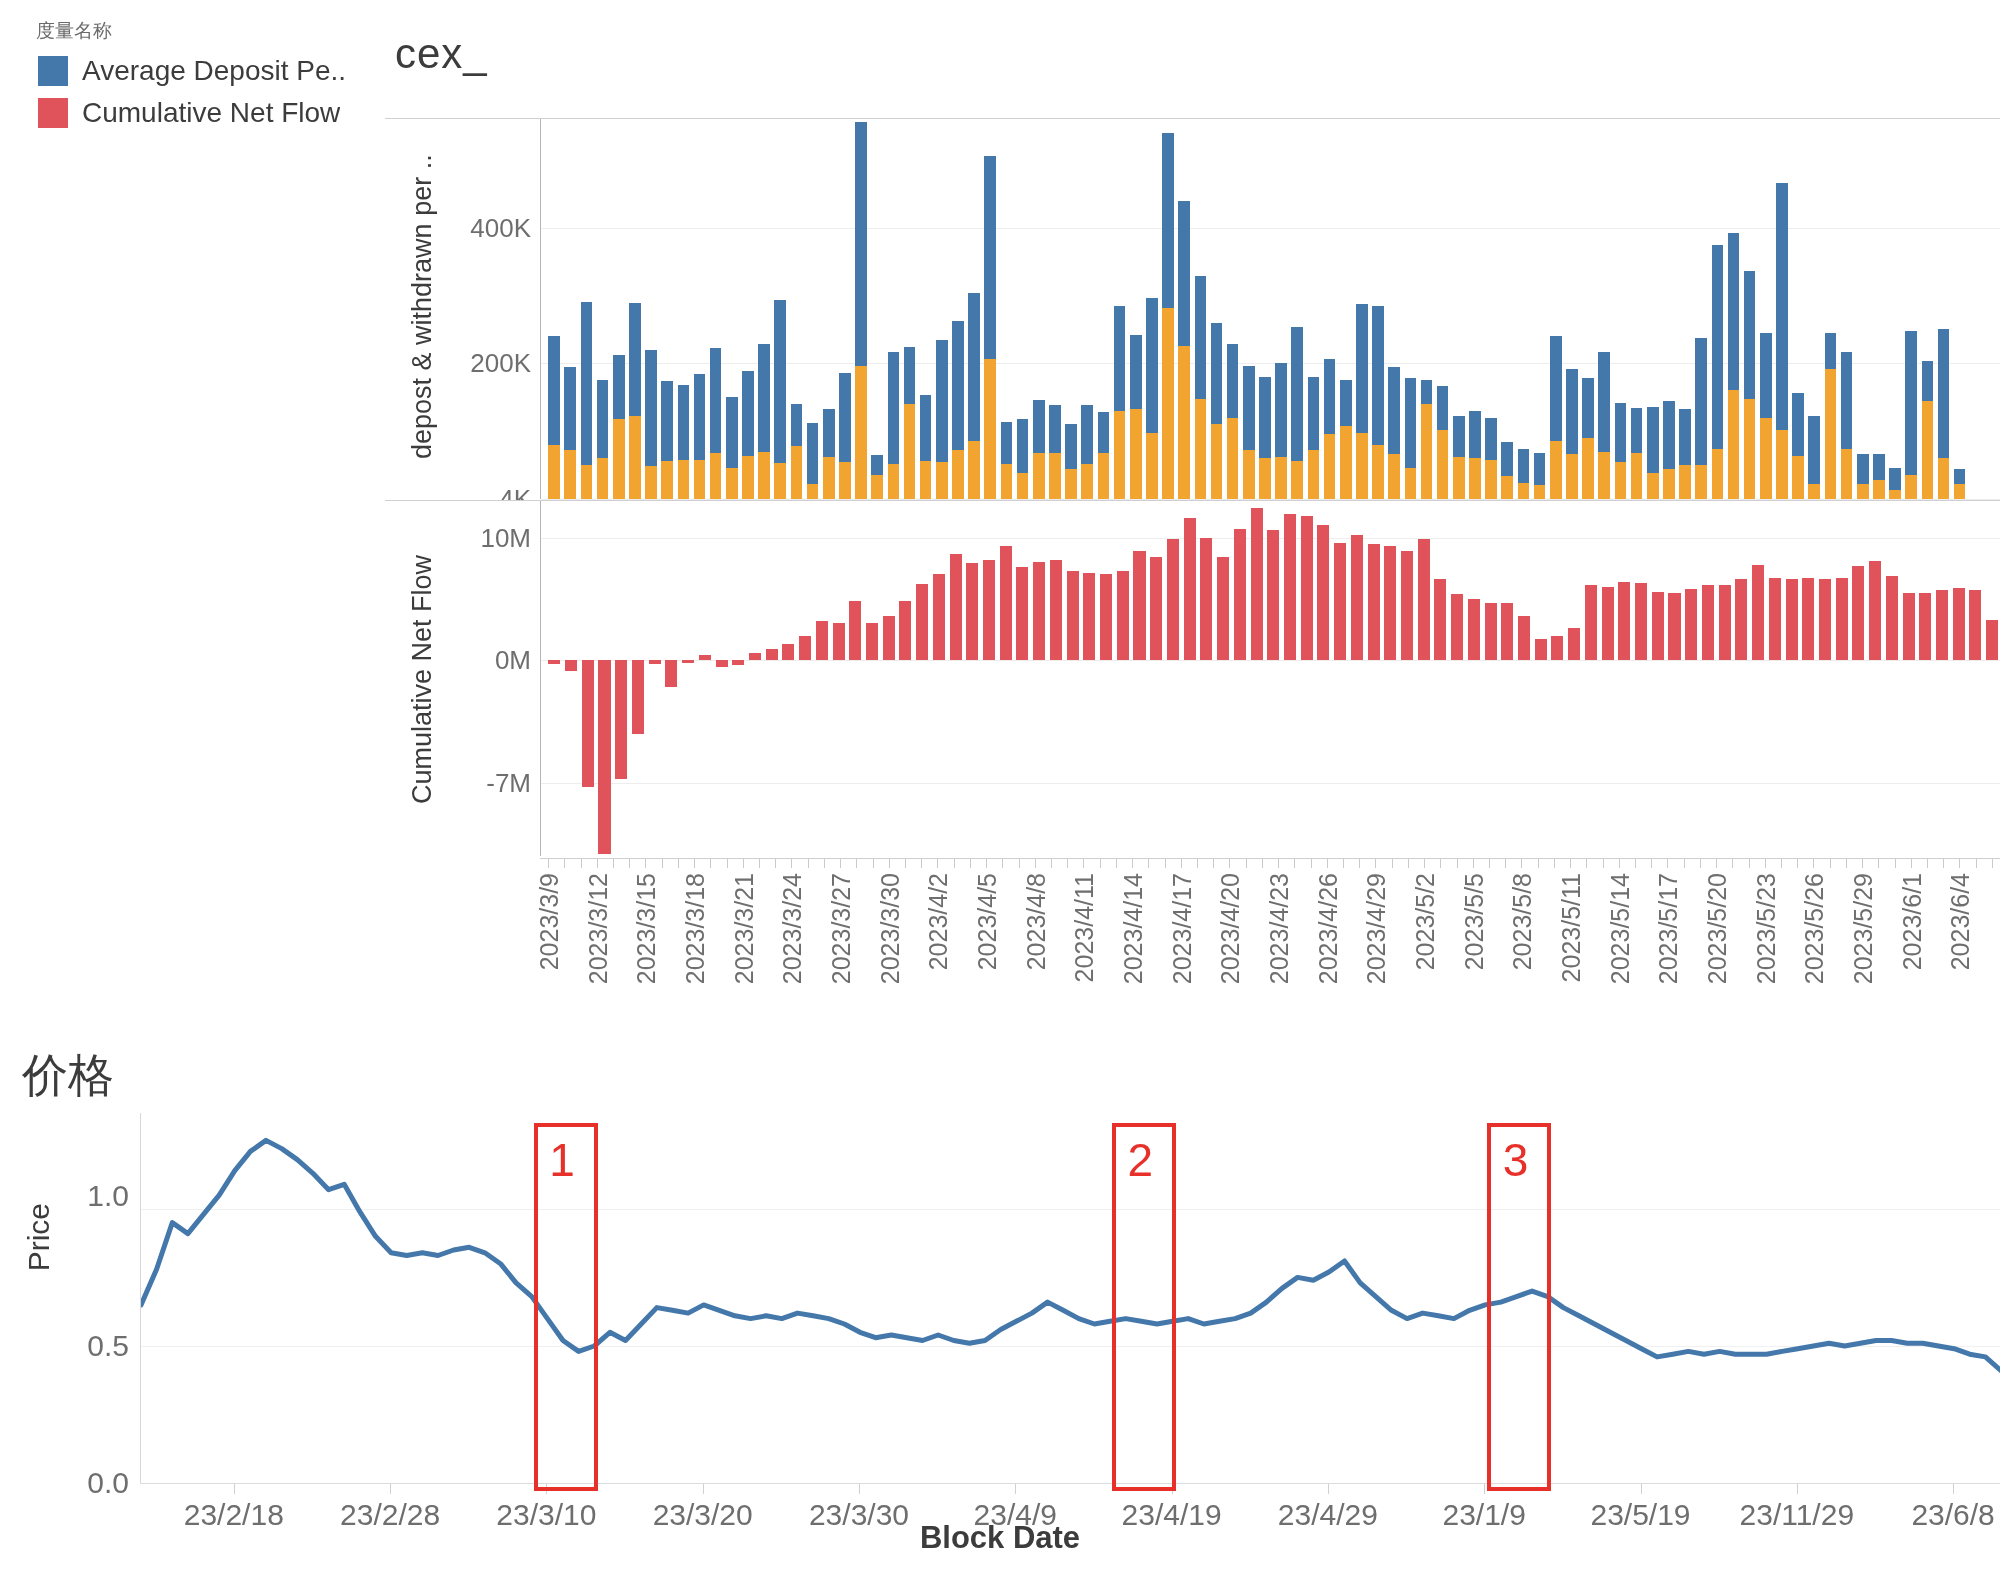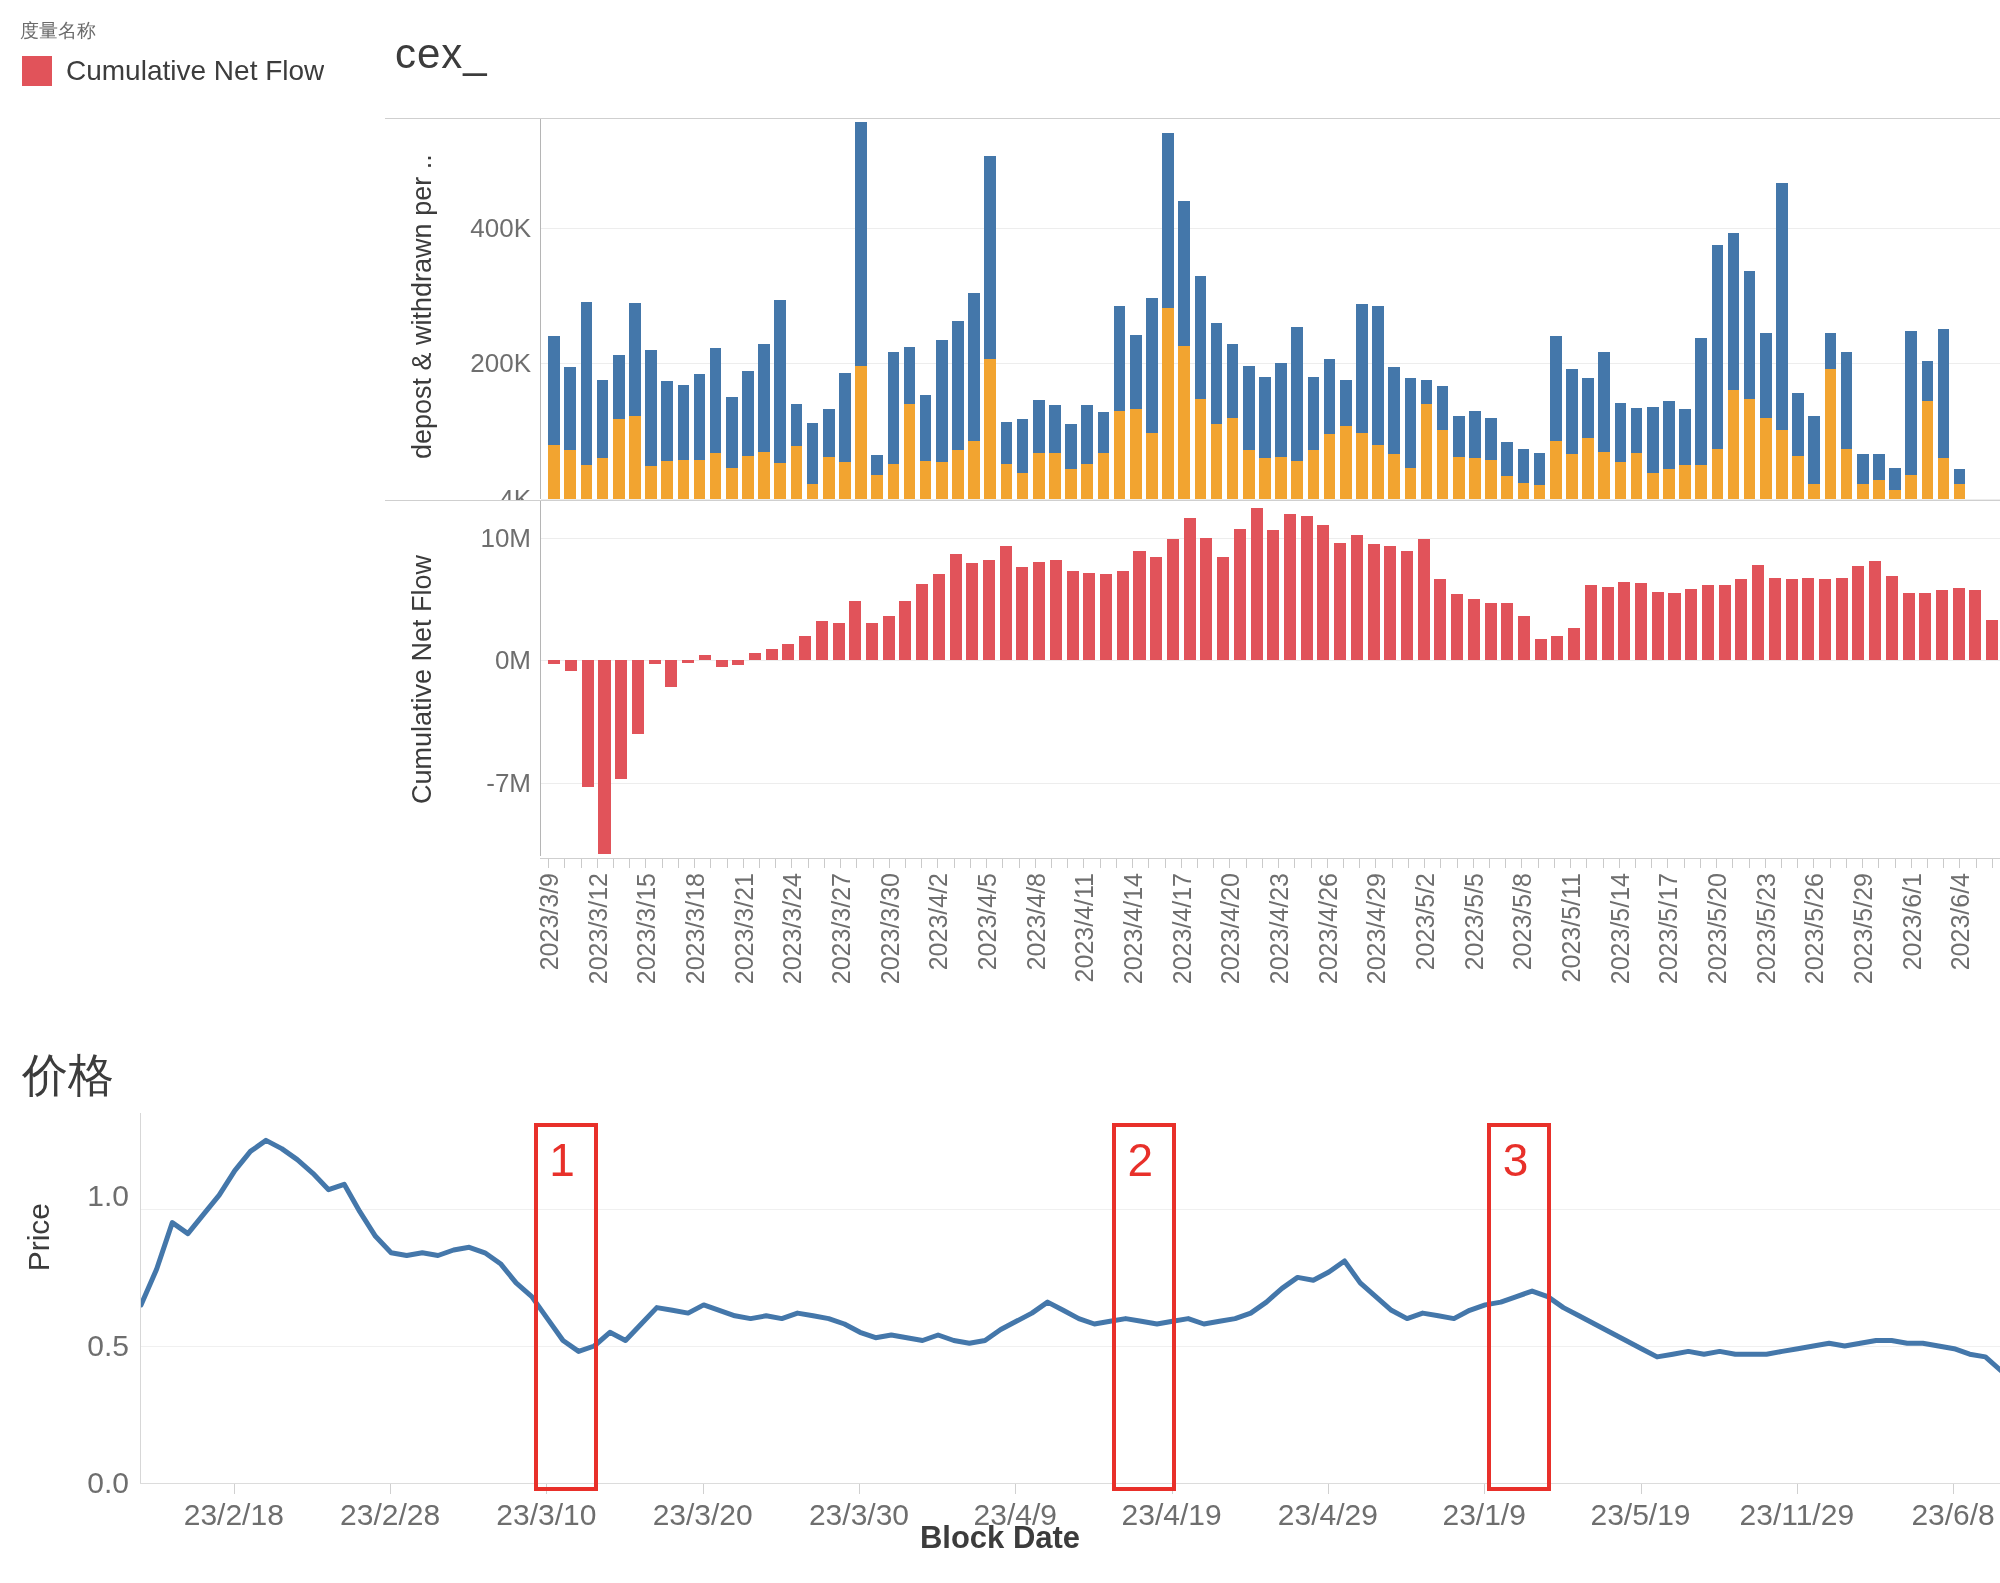--- a/index.html
+++ b/index.html
@@ -1,19 +1,19 @@
 <!DOCTYPE html>
 <html><head>
 <meta charset="utf-8">
 <style>
   html,body{margin:0;padding:0;background:#fff;}
   body{width:2000px;height:1583px;font-family:"Liberation Sans",sans-serif;color:#333;overflow:hidden;position:relative;}
 
   
-  #legend{position:absolute;left:8px;top:18px;width:360px;}
+  #legend{position:absolute;left:24px;top:18px;width:360px;}
   #legend .legend-title{font-size:19px;color:#6b6b6b;margin:0 0 6px 12px;font-family:"DejaVu Sans",sans-serif;}
   #legend .legend-row{display:flex;align-items:center;height:42px;padding-left:14px;}
   #legend .swatch{width:30px;height:30px;flex:0 0 30px;margin-right:14px;}
   #legend .legend-label{font-size:28px;color:#3c3c3c;white-space:nowrap;overflow:hidden;}
 
   
   #top-viz{position:absolute;left:0;top:0;width:2000px;height:1030px;}
   #top-title{position:absolute;left:395px;top:30px;font-size:42px;color:#3c3c3c;letter-spacing:1px;}
 
   .axis-title{position:absolute;writing-mode:vertical-rl;transform:rotate(180deg);font-size:27px;color:#3c3c3c;text-align:center;white-space:nowrap;}
@@ -57,20 +57,24 @@
   #price-xtitle{position:absolute;left:0;right:0;top:1520px;text-align:center;font-size:31px;color:#3c3c3c;font-weight:bold;}
 
   .annot-box{position:absolute;border:4px solid #e8302a;background:transparent;}
   .annot-num{position:absolute;font-size:46px;color:#e8302a;transform:translateX(-50%);}
 </style>
 </head>
 <body>
 
 <div id="legend">
   <div class="legend-title">度量名称</div>
+  <div class="legend-row">
+    <span class="swatch" style="background:#4477aa"></span>
+    <span class="legend-label">Average Deposit Pe..</span>
+  </div>
   <div class="legend-row">
     <span class="swatch" style="background:#e1535a"></span>
     <span class="legend-label">Cumulative Net Flow</span>
   </div>
 </div>
 
 <div id="top-viz">
   <div id="top-title">cex_</div>
 
   <div class="panel" id="panel-bars">

